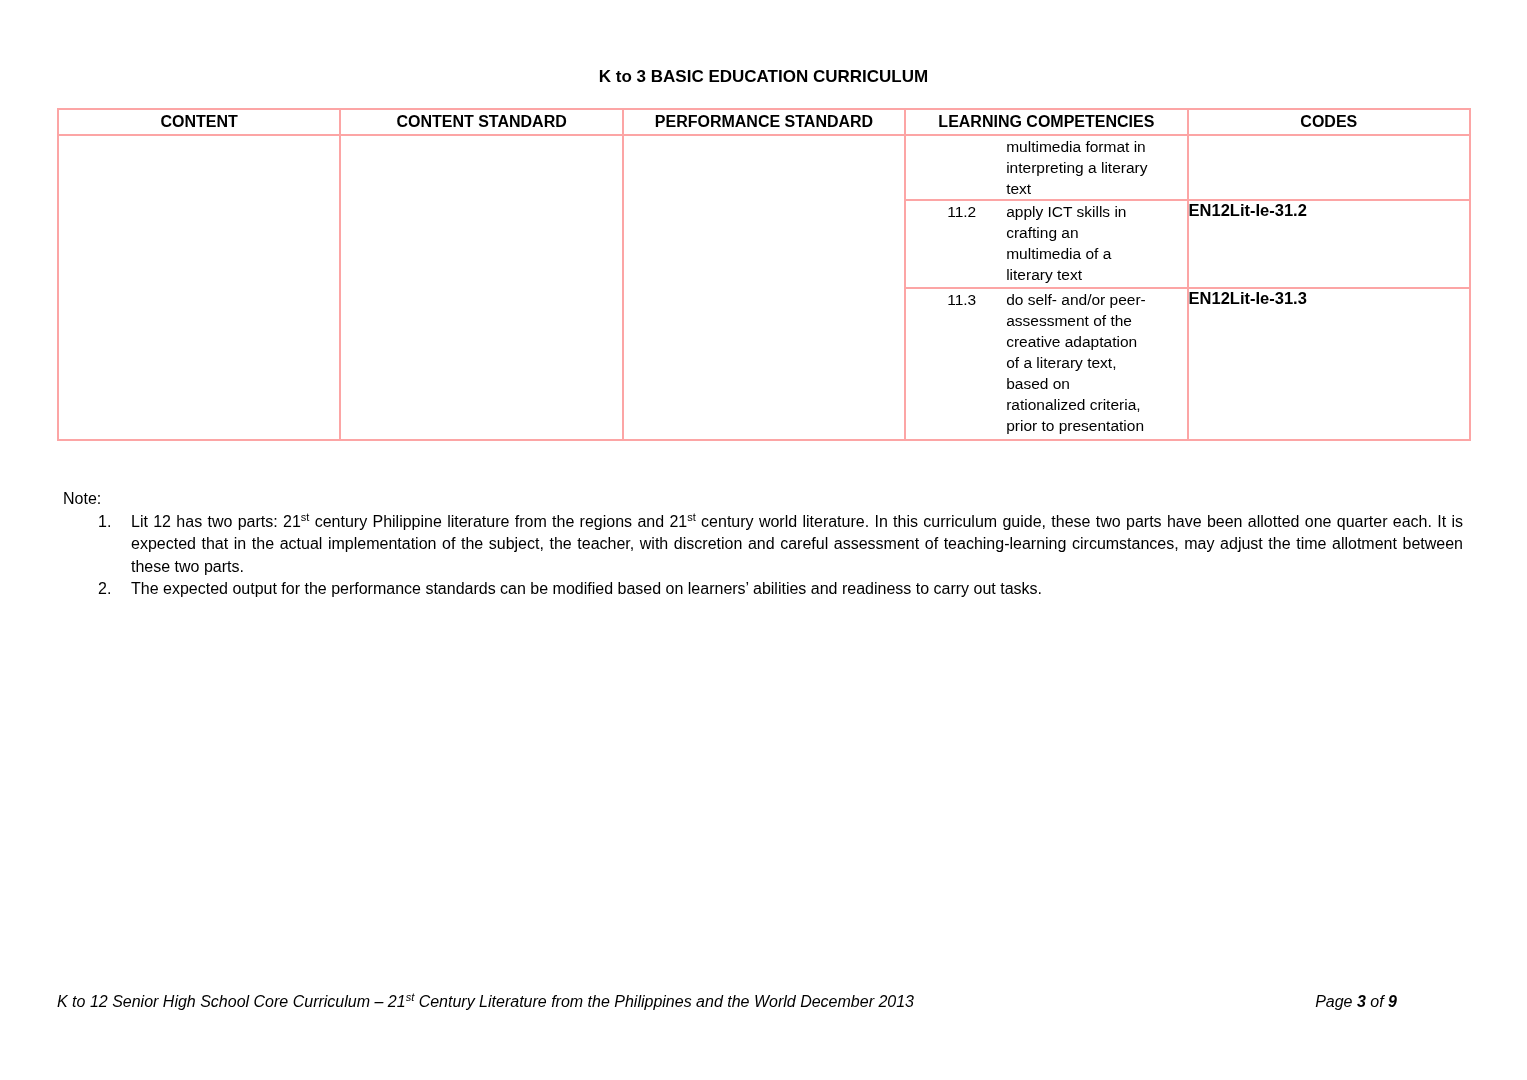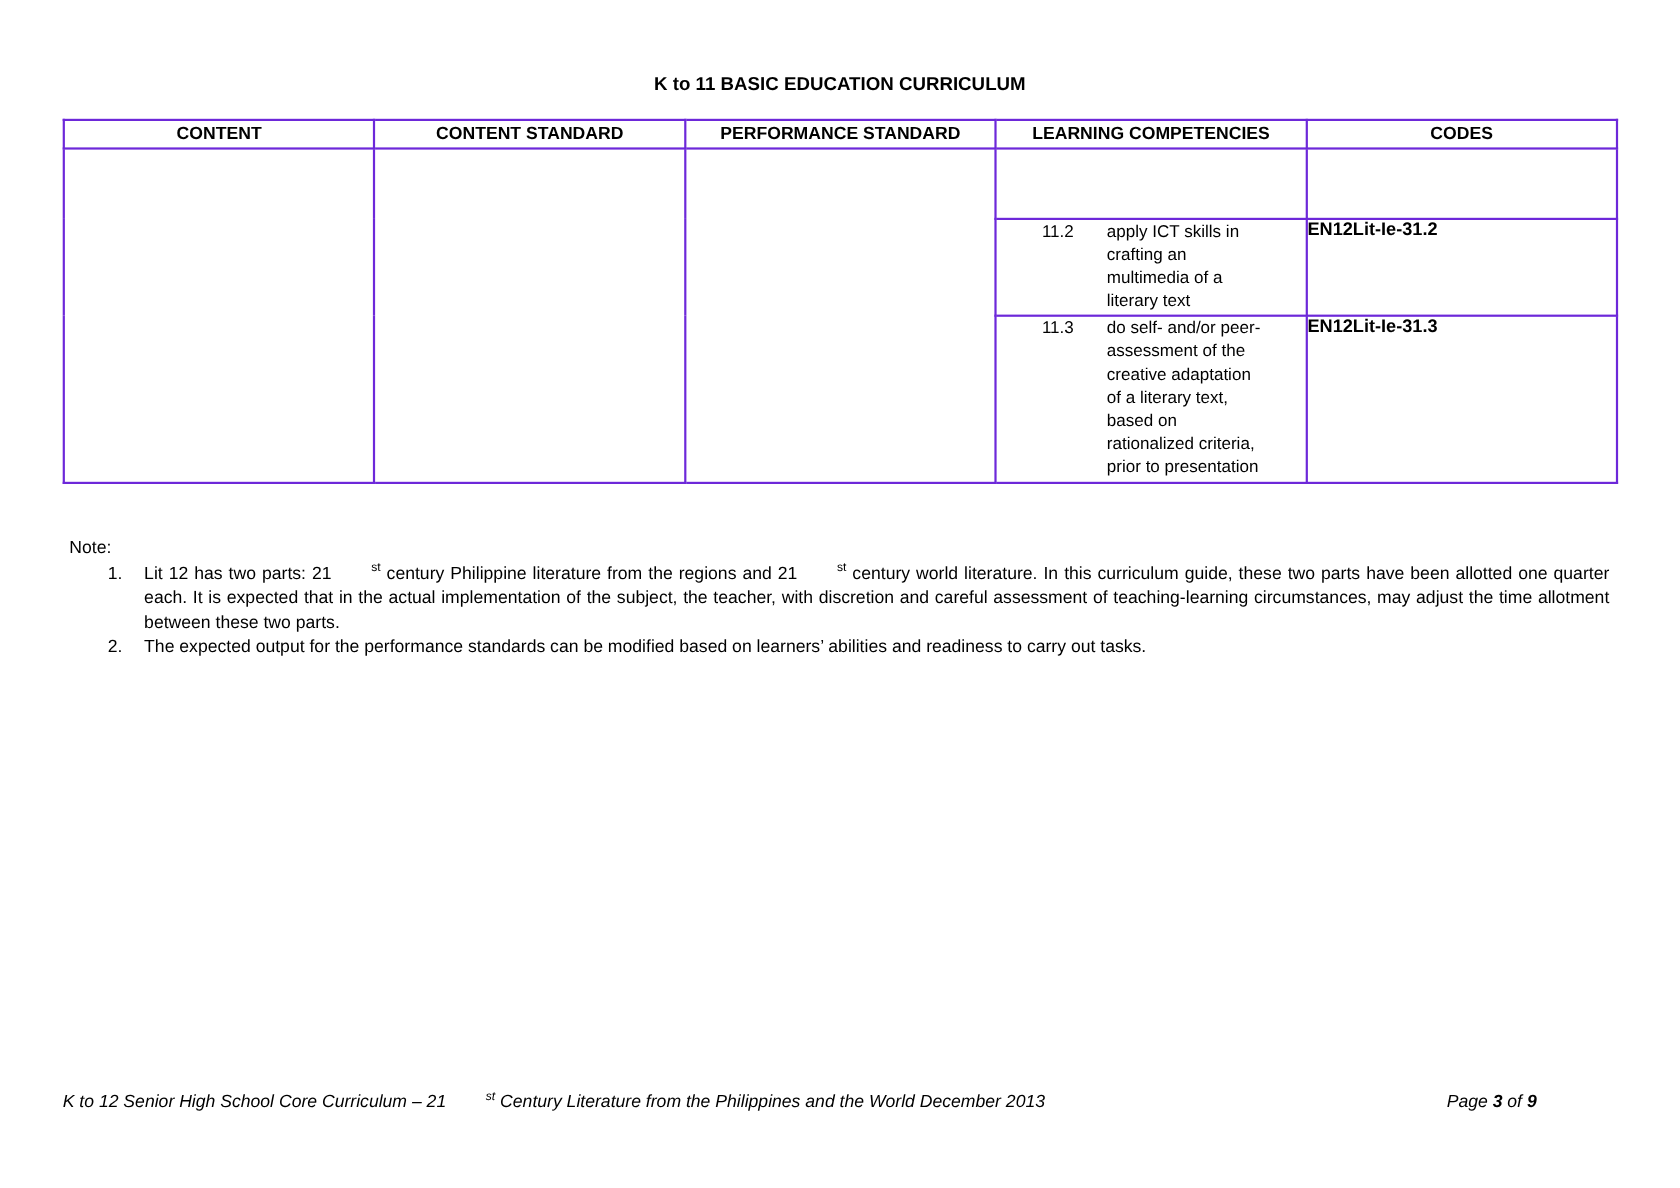--- a/index.html
+++ b/index.html
@@ -32,21 +32,21 @@
   table.curriculum {
     position: absolute;
     left: 57px;
     top: 108px;
     width: 1414px;
     border-collapse: collapse;
     table-layout: fixed;
   }
   table.curriculum th,
   table.curriculum td {
-    border: 2px solid #6d28d9;
+    border: 2px solid #fca5a5;
     padding: 0;
     vertical-align: top;
   }
   table.curriculum th {
     height: 22px;
     font-size: 16px;
     font-weight: bold;
     text-align: center;
     vertical-align: middle;
     padding: 1px 2px;
@@ -88,42 +88,41 @@
     line-height: 22.5px;
   }
   .note-list { padding-left: 35px; }
   .note-item { display: flex; }
   .note-num { flex: none; width: 33px; }
   .note-text { flex: 1; text-align: justify; }
   sup.sup-st {
     font-size: 11px;
     line-height: 0;
     vertical-align: super;
-    margin-left: 36px;
   }
 
   
   .footer {
     position: absolute;
     left: 57px;
     top: 993px;
     width: 1413px;
     height: 24px;
     font-size: 16px;
     font-style: italic;
   }
   .footer-left { position: absolute; left: 0; top: 0; white-space: nowrap; }
   .footer-right { position: absolute; right: 73px; top: 0; white-space: nowrap; margin-left: 36px; }
   .footer-right b { font-weight: bold; }
 </style>
 </head>
 <body>
 
 <div class="doc-title">
-  <div>K to 11 BASIC EDUCATION CURRICULUM</div>
+  <div>K to 3 BASIC EDUCATION CURRICULUM</div>
 </div>
 
 <table class="curriculum">
   <colgroup>
     <col style="width:20%">
       <col style="width:20%">
       <col style="width:20%">
       <col style="width:20%">
       <col style="width:20%">
   </colgroup>
@@ -135,20 +134,23 @@
     <th>LEARNING COMPETENCIES</th>
     <th>CODES</th>
   </tr>
   <tr class="r1">
     <td rowspan="3"></td>
     <td rowspan="3"></td>
     <td rowspan="3"></td>
     <td class="comp-cell">
       <div class="comp-row">
         <span class="comp-num"></span>
+        <div class="comp-text">multimedia format in
+interpreting a literary
+text</div>
       </div>
     </td>
     <td class="code-cell"></td>
   </tr>
   <tr class="r2">
     <td class="comp-cell">
       <div class="comp-row">
         <span class="comp-num">11.2</span>
         <div class="comp-text">apply ICT skills in
 crafting an

